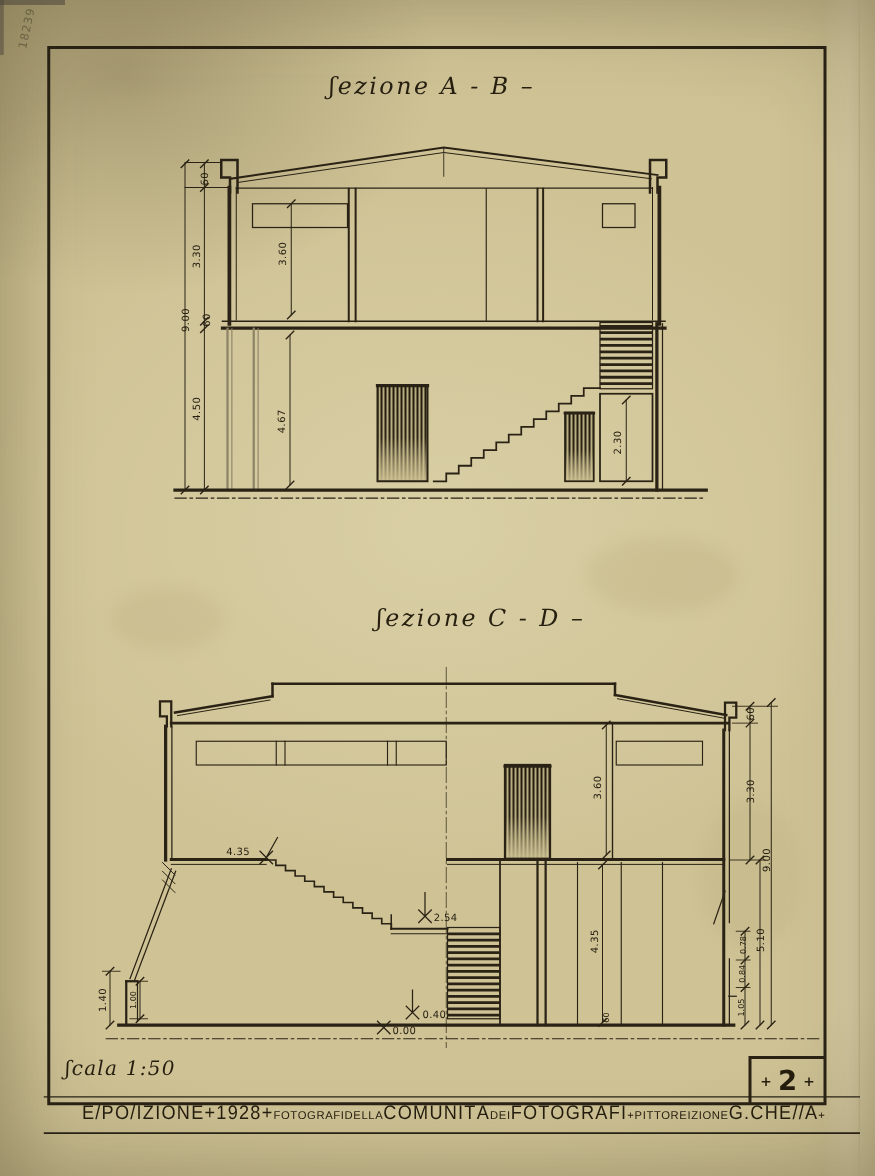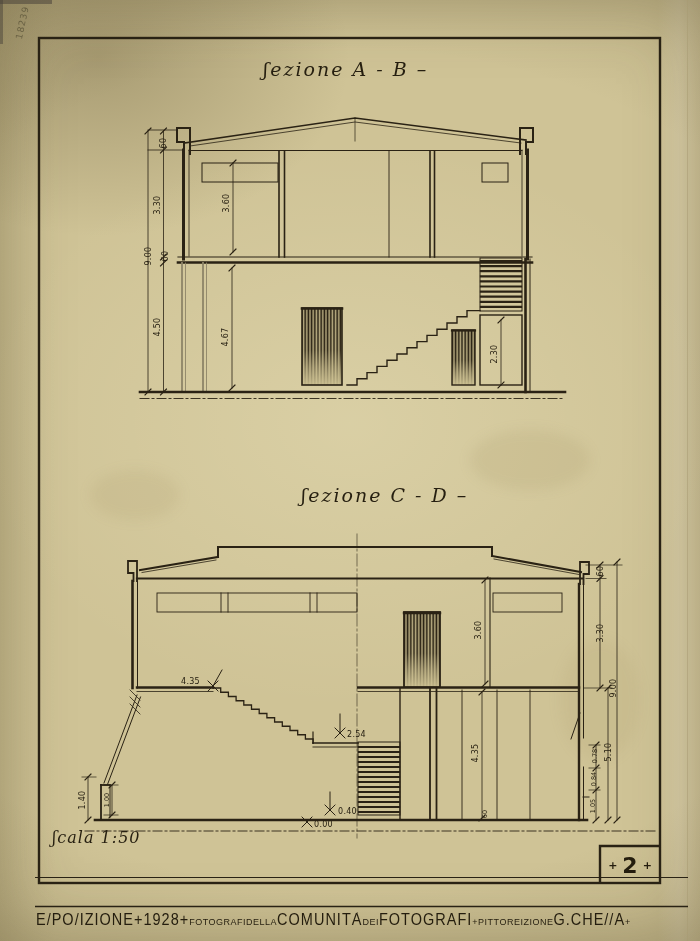--- a/index.html
+++ b/index.html
@@ -29,33 +29,33 @@
     font-family:"DejaVu Sans", sans-serif;
   }
   svg{position:absolute;left:0;top:0;}
   .title{
     position:absolute;font-family:"DejaVu Serif", serif;font-style:italic;
     font-size:19px;letter-spacing:2px;color:#261f10;white-space:nowrap;
   }
   #title-ab{left:263px;top:58px;}
   #title-cd{left:301px;top:484px;}
   #scale-note{
-    position:absolute;left:52px;top:828px;font-family:"DejaVu Serif", serif;font-style:italic;
+    position:absolute;left:52px;top:845px;font-family:"DejaVu Serif", serif;font-style:italic;
     font-size:16px;letter-spacing:1px;color:#261f10;
   }
   #page-number{
     position:absolute;left:601px;top:849px;width:58px;height:32px;
     display:flex;align-items:center;justify-content:center;gap:5px;
     color:#241d0e;
   }
   #page-number .plus{font-size:11px;font-weight:bold;}
   #page-number .num{font-size:22px;font-weight:bold;font-family:"DejaVu Sans", sans-serif;}
   #banner{
-    position:absolute;left:36px;top:912px;width:654px;height:24px;
-    display:flex;align-items:baseline;justify-content:flex-start;
+    position:absolute;left:36px;top:883px;width:654px;height:24px;
+    display:flex;align-items:baseline;justify-content:center;
     white-space:nowrap;overflow:hidden;color:#241d0e;
   }
   #banner .b-lg{font-size:14.5px;letter-spacing:1px;font-family:"Liberation Sans", sans-serif;transform:scaleY(1.08);}
   #banner .b-sm{font-size:9px;letter-spacing:.5px;font-family:"Liberation Sans", sans-serif;}
   .dim{font-size:8px;fill:#272012;letter-spacing:.3px;font-family:"DejaVu Sans", sans-serif;}
   .dim-xs{font-size:6.5px;fill:#272012;font-family:"DejaVu Sans", sans-serif;}
 </style>
 </head>
 <body>
 

